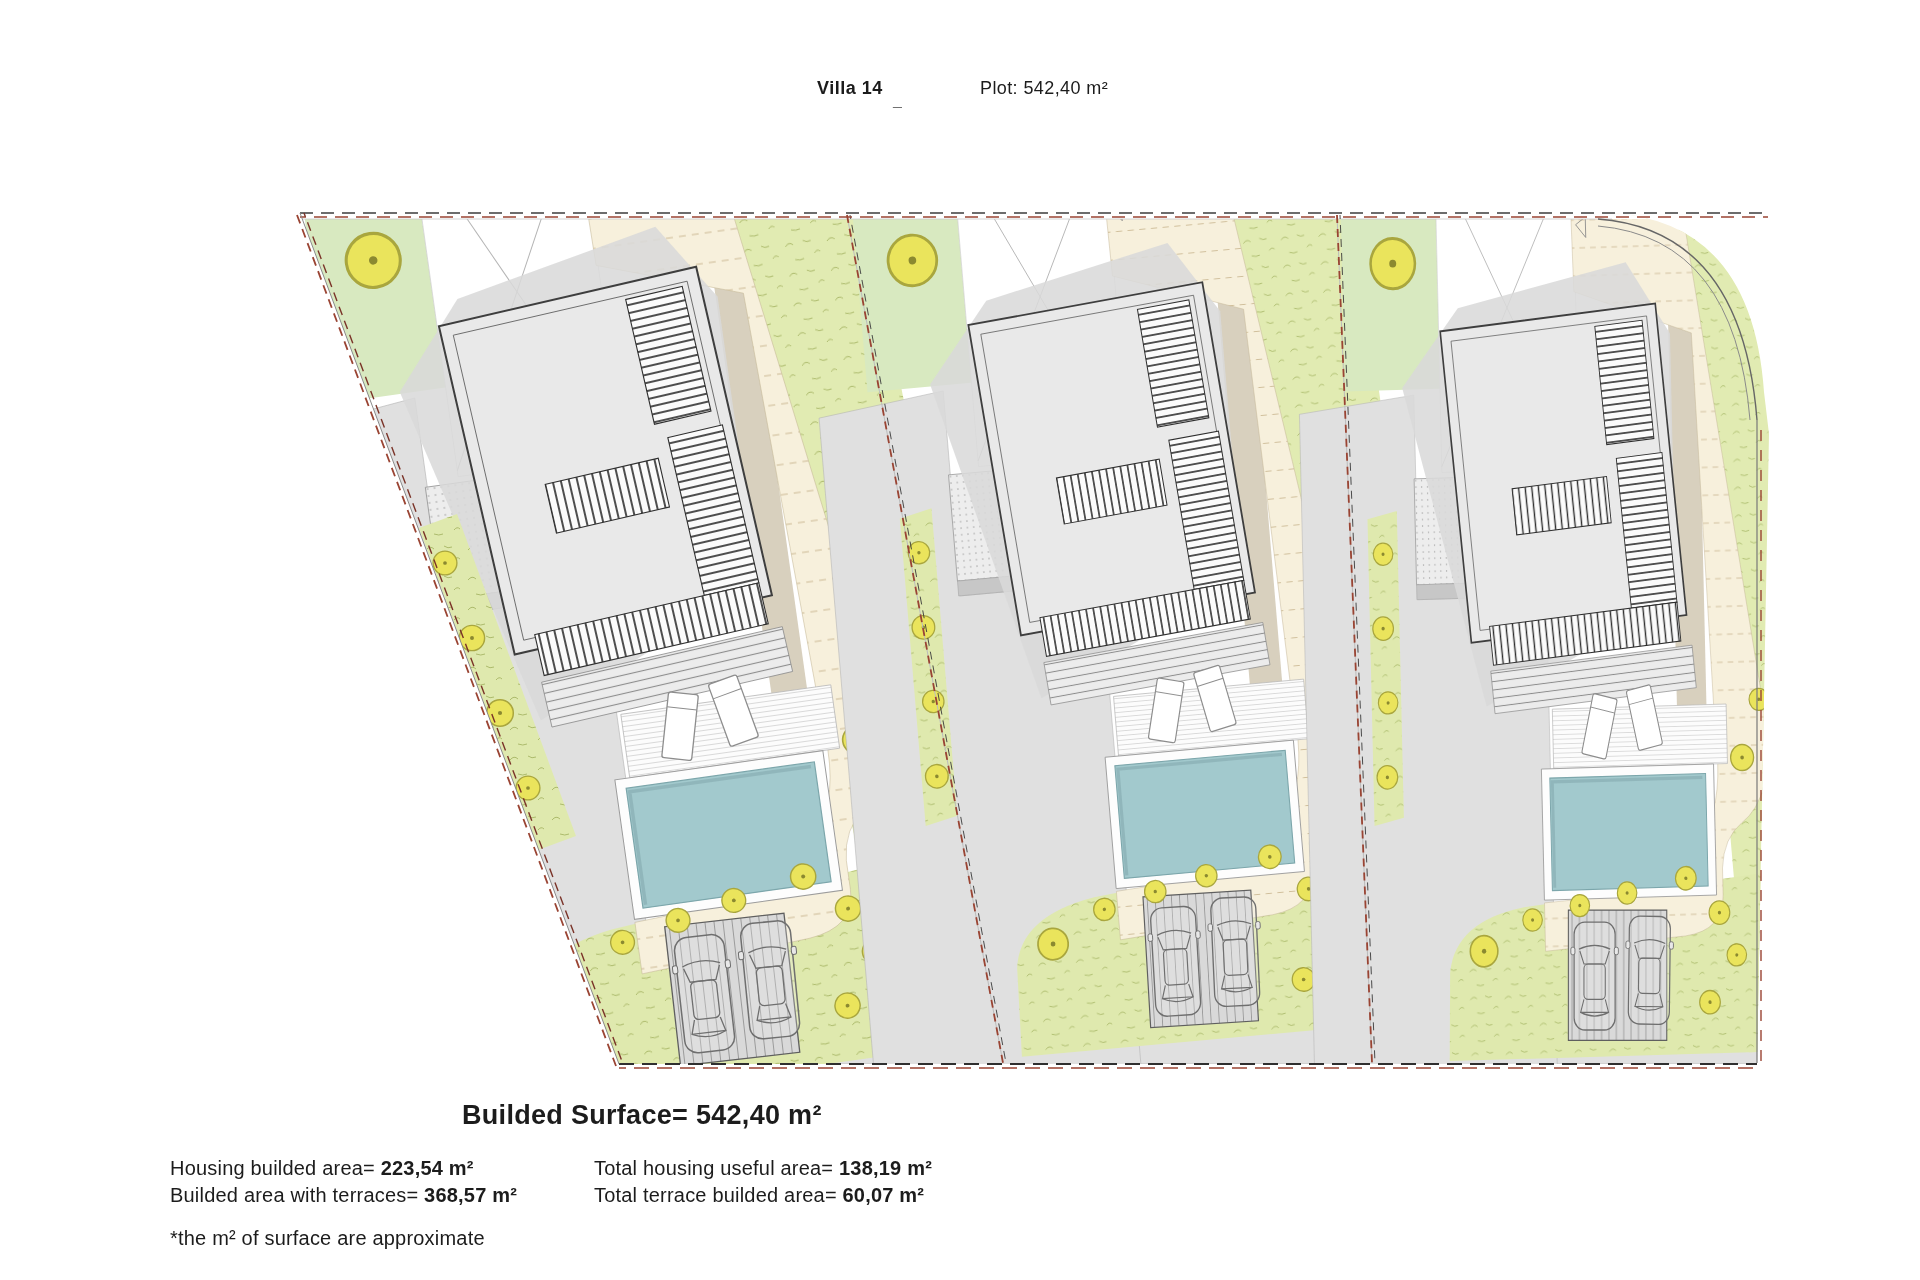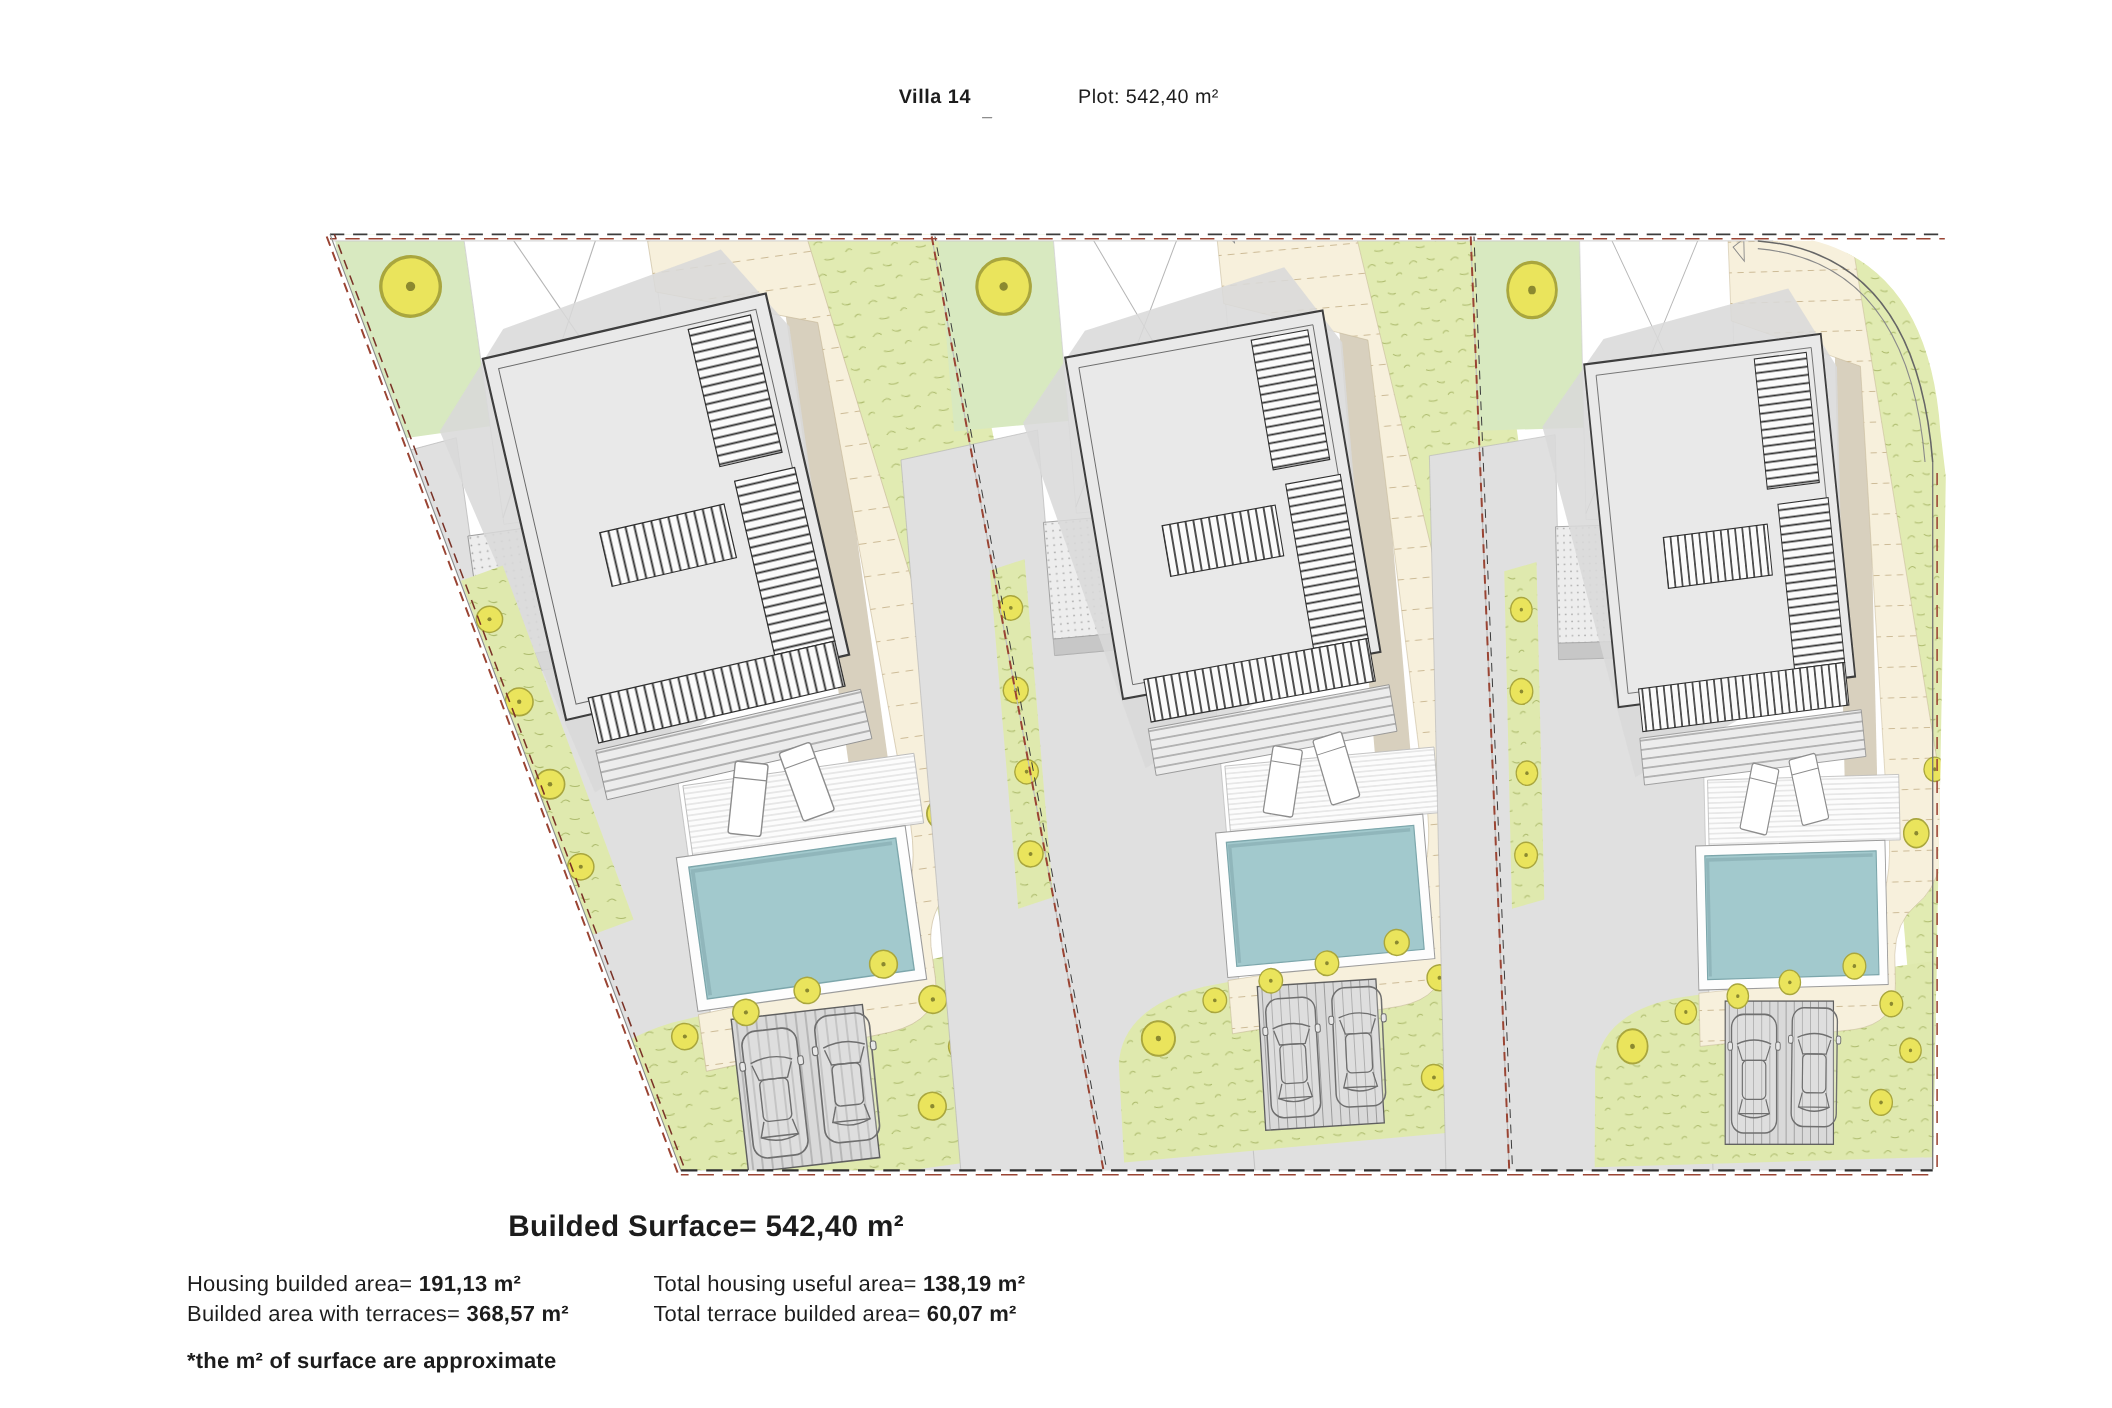--- a/index.html
+++ b/index.html
@@ -12,21 +12,21 @@
   .hdr-mark{left:893px;top:92px;font-size:16px;font-weight:bold}
   .hdr-plot{left:980px;top:78px;font-size:18px;letter-spacing:.4px}
   #plan{left:0;top:0;width:1920px;height:1280px}
   .sum-head{left:462px;top:1100px;font-size:27px;font-weight:bold;letter-spacing:.3px}
   .srow{font-size:20px;letter-spacing:.2px;white-space:nowrap}
   .srow b{font-weight:bold}
   .r1{left:170px;top:1157px}
   .r2{left:170px;top:1184px}
   .r3{left:594px;top:1157px}
   .r4{left:594px;top:1184px}
-  .foot{left:170px;top:1227px;font-size:20px;font-weight:bold;letter-spacing:.2px}
+  .foot{left:170px;top:1227px;font-size:20px;font-weight:normal;letter-spacing:.2px}
 </style>
 </head>
 <body>
 
 <div class="abs hdr-title">Villa 14</div>
 <div class="abs hdr-mark">_</div>
 <div class="abs hdr-plot">Plot: 542,40 m²</div>
 
 <svg id="plan" class="abs" viewBox="0 0 1920 1280" xmlns="http://www.w3.org/2000/svg">
   <defs>
@@ -217,21 +217,21 @@
     <line x1="619" y1="1068" x2="1757" y2="1068" stroke="#9a4433" stroke-width="1.3" stroke-dasharray="15 8" stroke-dashoffset="8"></line>
     <line x1="300" y1="213" x2="619" y2="1064" stroke="#8a8a8a" stroke-width="1"></line>
     <line x1="297" y1="215" x2="616" y2="1066" stroke="#9a4433" stroke-width="1.8" stroke-dasharray="9 6"></line>
     <line x1="304" y1="213" x2="623" y2="1064" stroke="#7a3328" stroke-width="1.4" stroke-dasharray="9 6" stroke-dashoffset="5"></line>
   </g>
 </svg>
 
 <div class="abs sum-head">Builded Surface= 542,40 m²</div>
 
 <div class="abs srow r1">
-  <span>Housing builded area= </span><b>191,13 m²</b>
+  <span>Housing builded area= </span><b>223,54 m²</b>
 </div>
 <div class="abs srow r2">
   <span>Builded area with terraces= </span><b>368,57 m²</b>
 </div>
 <div class="abs srow r3">
   <span>Total housing useful area= </span><b>138,19 m²</b>
 </div>
 <div class="abs srow r4">
   <span>Total terrace builded area= </span><b>60,07 m²</b>
 </div>

